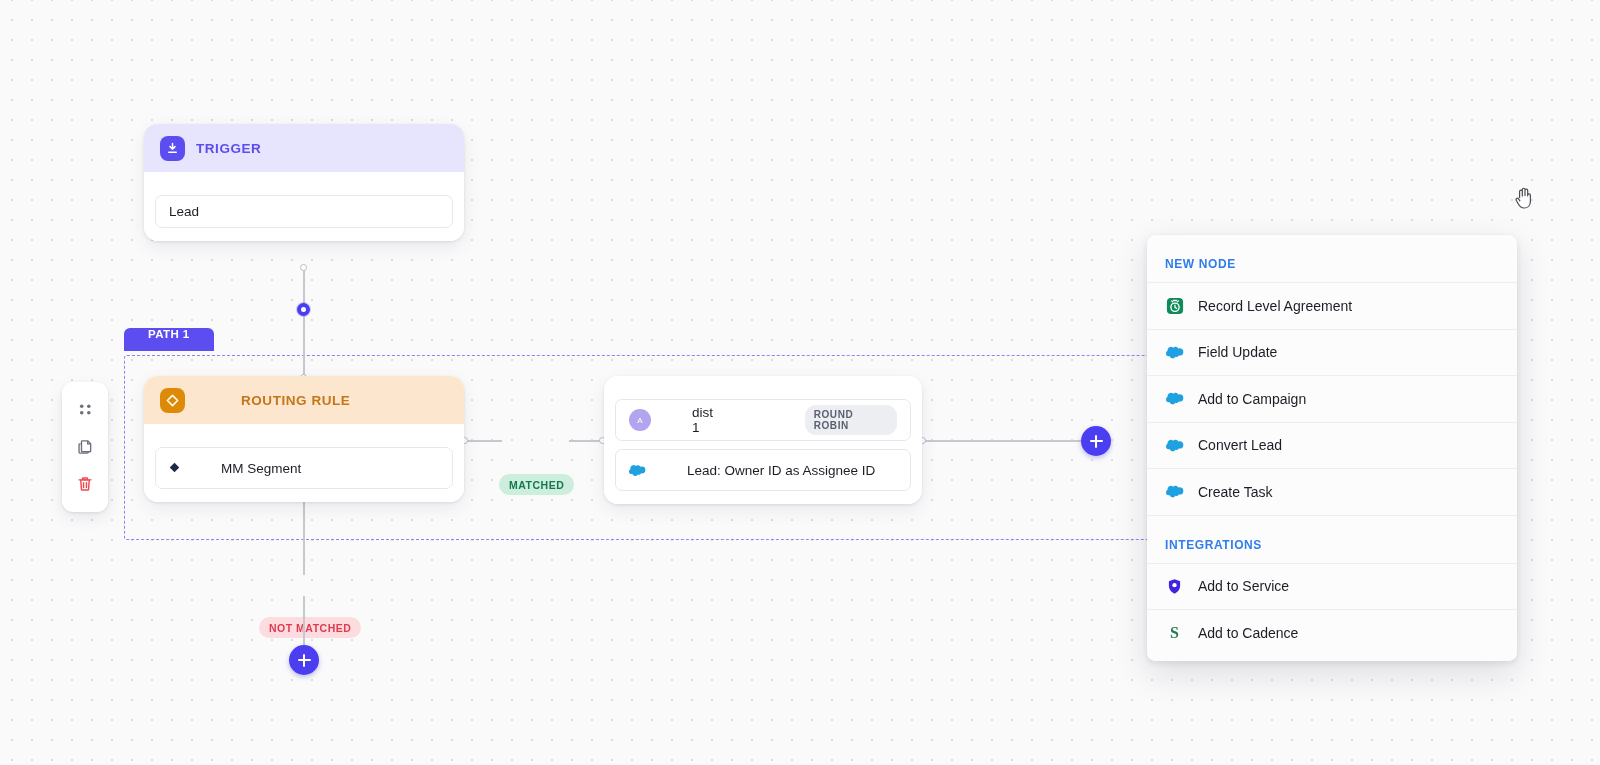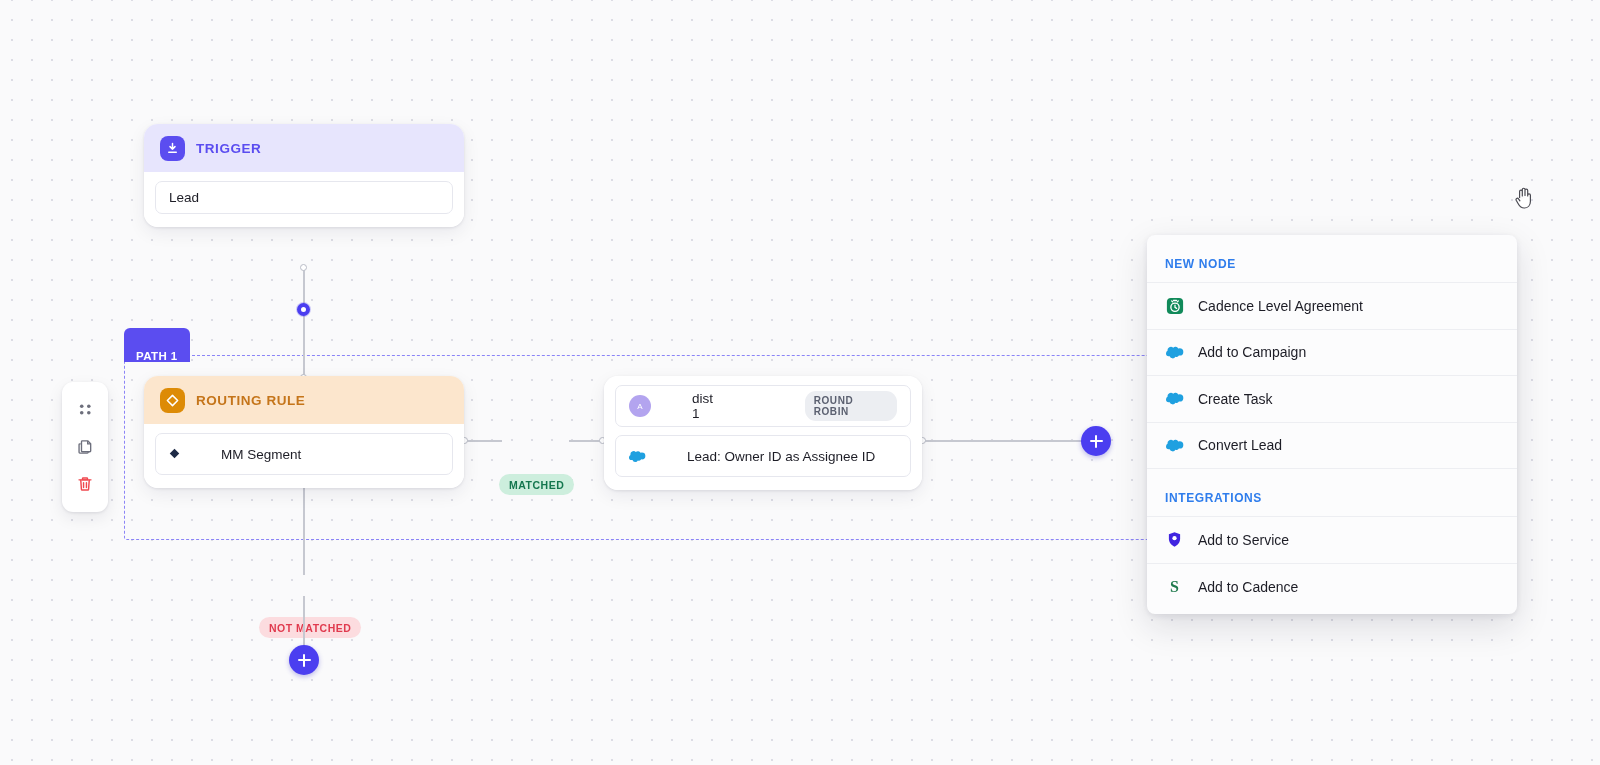--- a/index.html
+++ b/index.html
@@ -26,23 +26,23 @@
     position: absolute;
     left: 124px; top: 355px;
     width: 1130px; height: 185px;
     border: 1.5px dashed #8b84f7;
     border-radius: 3px;
     background: transparent;
   }
   #path-badge {
     position: absolute;
     left: 124px; top: 328px;
-    height: 34px;
-    padding: 0 12px;
-    display: flex; align-items: flex-end;
+    height: 23px;
+    padding: 0 24px;
+    display: flex; align-items: flex-start;
     background: #5b4df0;
     color: #fff;
     font-size: 11.5px;
     font-weight: bold;
     letter-spacing: .4px;
     border-radius: 6px 6px 0 0;
   }
 
   
   .node {
@@ -58,21 +58,21 @@
     height: 48px;
     padding: 0 16px;
   }
   .node-header .title {
     font-size: 13.5px;
     font-weight: bold;
     letter-spacing: .55px;
   }
   .node-body {
     background: #fff;
-    padding: 9px 11px 13px 11px;
+    padding: 23px 11px 13px 11px;
     display: flex; flex-direction: column; gap: 8px;
     border-radius: 0 0 11px 11px;
   }
   .field {
     display: flex; align-items: center;
     gap: 10px;
     height: 33px;
     padding: 0 13px;
     border: 1px solid #e6e7ee;
     border-radius: 7px;
@@ -92,21 +92,21 @@
 
   
   #node-trigger { left: 144px; top: 124px; width: 320px; }
   #node-trigger .node-header { background: #e7e5fd; }
   #node-trigger .title { color: #5b4df0; }
   #node-trigger .hicon { background: #5b4df0; }
 
   
   #node-routing { left: 144px; top: 376px; width: 320px; }
   #node-routing .node-header { background: #fce6cd; }
-  #node-routing .title { color: #c5751a; }
+  #node-routing .title { color: #c5751a; margin-left: 45px; }
   #node-routing .hicon { background: #dd8b06; }
 
   
   #node-assign { left: 604px; top: 376px; width: 318px; }
   #node-assign .node-header { background: #cdefdd; }
   #node-assign .title { color: #0f8152; }
   #node-assign .hicon { background: #0d9a5e; }
 
   .field .spacer { flex: 1 1 auto; }
   .pill-badge {
@@ -376,49 +376,57 @@
     <div class="panel-item">
       <span class="pi-icon">
         <svg width="18" height="18" viewBox="0 0 20 20">
           <rect x="1" y="1" width="18" height="18" rx="4.5" fill="#118a5a"></rect>
           <path d="M8.3 3.9h3.4" stroke="#fff" stroke-width="1.5" stroke-linecap="round"></path>
           <circle cx="10" cy="11.4" r="4.6" fill="none" stroke="#fff" stroke-width="1.5"></circle>
           <path d="M10 8.9v2.6l1.8 1.1" stroke="#fff" stroke-width="1.4" stroke-linecap="round" fill="none"></path>
           <path d="M7.3 5.3l-1.1-1M12.7 5.3l1.1-1" stroke="#fff" stroke-width="1.4" stroke-linecap="round"></path>
         </svg>
       </span>
-      <span>Cadence Level Agreement</span>
-    </div>
-
+      <span>Record Level Agreement</span>
+    </div>
 
     <div class="panel-item">
       <span class="pi-icon">
         <svg viewBox="0 0 24 17" width="18" height="13">
           <path d="M9.6 2.3a4.1 4.1 0 016.7.9 5 5 0 011.9-.4 4.9 4.9 0 014.9 4.9 4.9 4.9 0 01-4.9 4.9c-.33 0-.66-.03-.97-.1a3.6 3.6 0 01-4.7 1.5 4.1 4.1 0 01-7.6-.5 3.8 3.8 0 01-.78.08A3.85 3.85 0 010 9.7a3.85 3.85 0 012.1-3.43A4.42 4.42 0 019.6 2.3z" fill="#1fa0e0"></path>
         </svg>
       </span>
-      <span>Add to Campaign</span>
+      <span>Field Update</span>
     </div>
 
     <div class="panel-item">
       <span class="pi-icon">
         <svg viewBox="0 0 24 17" width="18" height="13">
           <path d="M9.6 2.3a4.1 4.1 0 016.7.9 5 5 0 011.9-.4 4.9 4.9 0 014.9 4.9 4.9 4.9 0 01-4.9 4.9c-.33 0-.66-.03-.97-.1a3.6 3.6 0 01-4.7 1.5 4.1 4.1 0 01-7.6-.5 3.8 3.8 0 01-.78.08A3.85 3.85 0 010 9.7a3.85 3.85 0 012.1-3.43A4.42 4.42 0 019.6 2.3z" fill="#1fa0e0"></path>
         </svg>
       </span>
-      <span>Create Task</span>
+      <span>Add to Campaign</span>
     </div>
 
     <div class="panel-item">
       <span class="pi-icon">
         <svg viewBox="0 0 24 17" width="18" height="13">
           <path d="M9.6 2.3a4.1 4.1 0 016.7.9 5 5 0 011.9-.4 4.9 4.9 0 014.9 4.9 4.9 4.9 0 01-4.9 4.9c-.33 0-.66-.03-.97-.1a3.6 3.6 0 01-4.7 1.5 4.1 4.1 0 01-7.6-.5 3.8 3.8 0 01-.78.08A3.85 3.85 0 010 9.7a3.85 3.85 0 012.1-3.43A4.42 4.42 0 019.6 2.3z" fill="#1fa0e0"></path>
         </svg>
       </span>
       <span>Convert Lead</span>
+    </div>
+
+    <div class="panel-item">
+      <span class="pi-icon">
+        <svg viewBox="0 0 24 17" width="18" height="13">
+          <path d="M9.6 2.3a4.1 4.1 0 016.7.9 5 5 0 011.9-.4 4.9 4.9 0 014.9 4.9 4.9 4.9 0 01-4.9 4.9c-.33 0-.66-.03-.97-.1a3.6 3.6 0 01-4.7 1.5 4.1 4.1 0 01-7.6-.5 3.8 3.8 0 01-.78.08A3.85 3.85 0 010 9.7a3.85 3.85 0 012.1-3.43A4.42 4.42 0 019.6 2.3z" fill="#1fa0e0"></path>
+        </svg>
+      </span>
+      <span>Create Task</span>
     </div>
 
     <div class="panel-section-title">INTEGRATIONS</div>
 
     <div class="panel-item">
       <span class="pi-icon">
         <svg width="17" height="17" viewBox="0 0 20 20">
           <path d="M10 1.6l6.6 2.3v5.3c0 4.2-2.8 7.6-6.6 9.2-3.8-1.6-6.6-5-6.6-9.2V3.9z" fill="#4024e0"></path>
           <circle cx="10" cy="8.4" r="2.5" fill="#fff"></circle>
         </svg>

